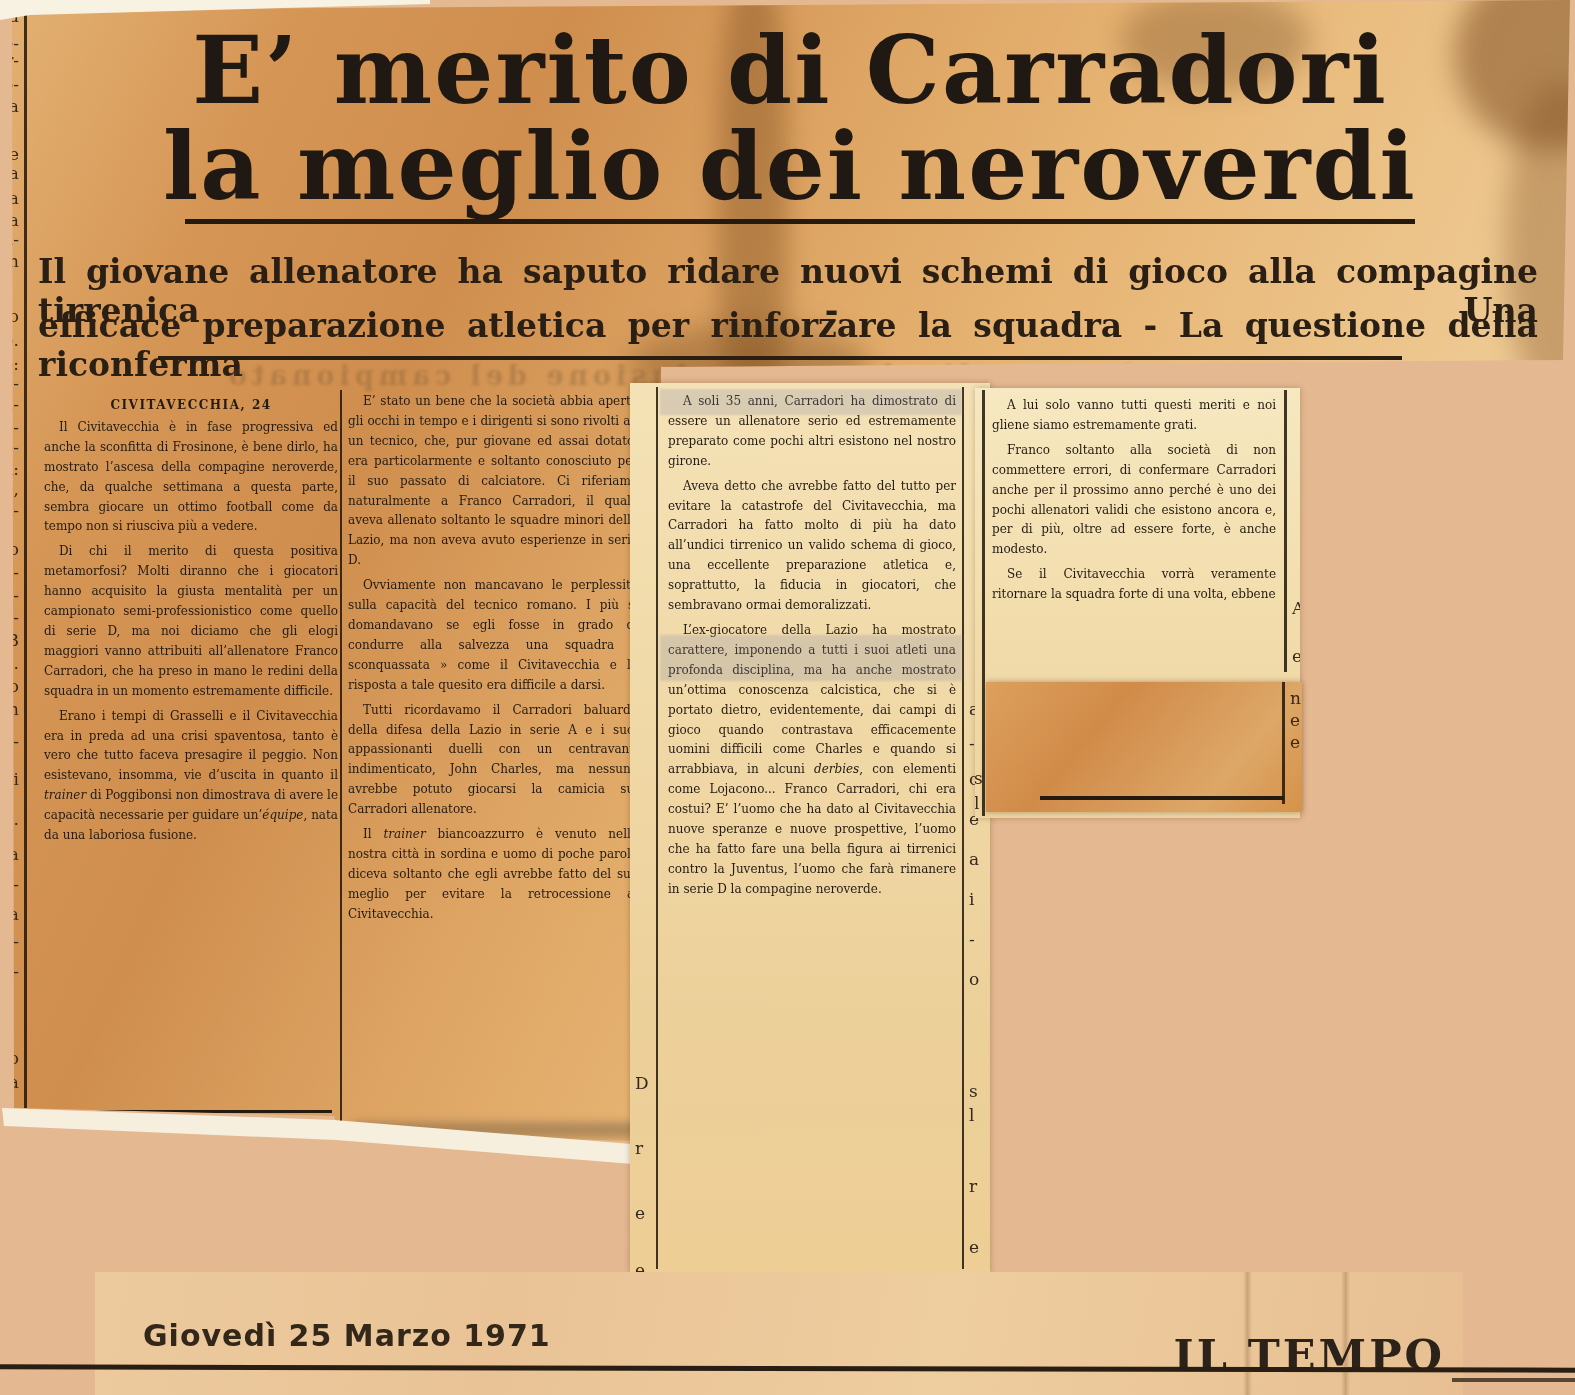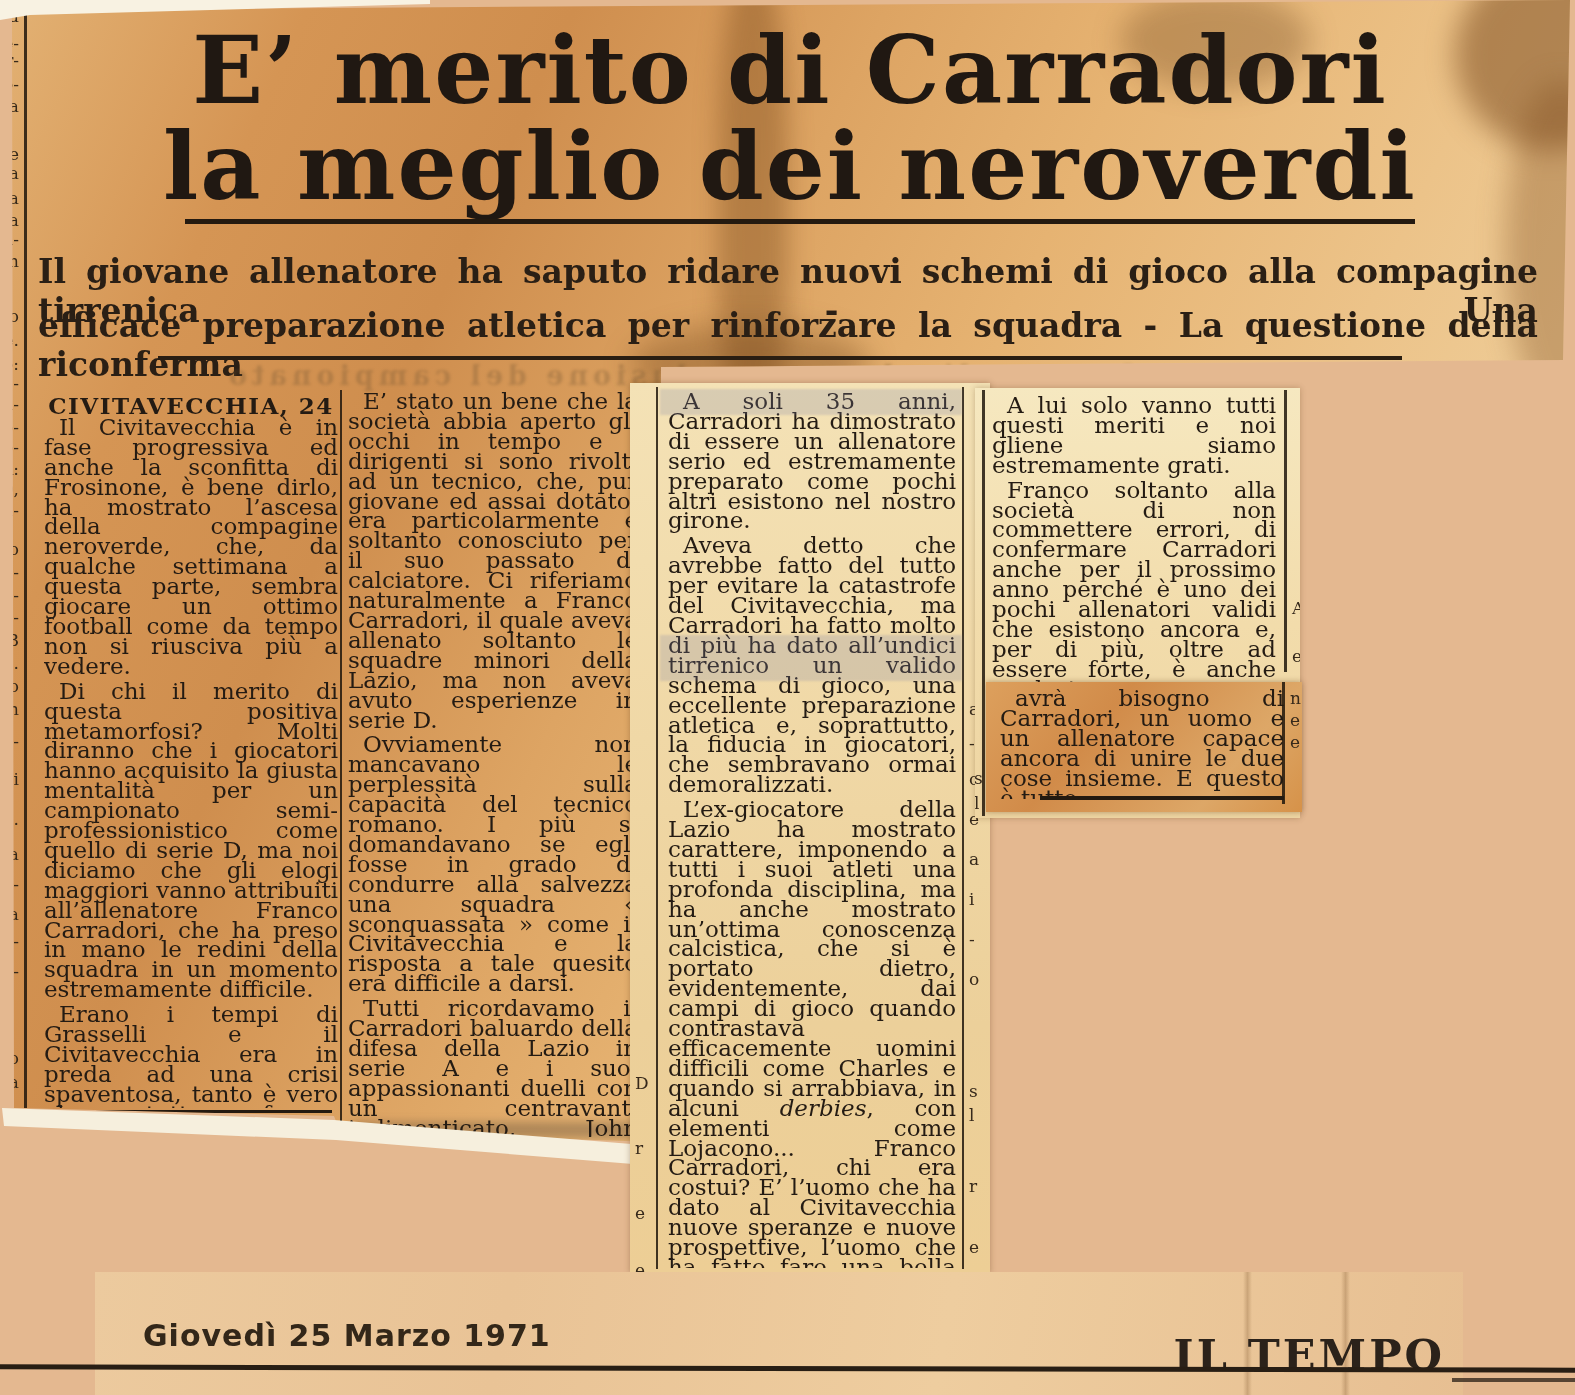--- a/index.html
+++ b/index.html
@@ -29,21 +29,21 @@
   
   .sub-line{position:absolute;left:38px;width:1500px;font-weight:bold;font-size:33px;
     color:#2a1f15;text-align:justify;text-align-last:justify;white-space:nowrap0;}
   #subhead-rule{left:158px;top:356px;width:1244px;height:4px;background:#2a1e12;}
 
   
   #bleed{left:70px;top:360px;width:1440px;font-weight:bold;font-size:27px;color:#7a5a35;
     opacity:.34;transform:scaleX(-1);filter:blur(1.5px);letter-spacing:5px;text-align:center;white-space:nowrap;overflow:hidden;}
 
   
-  .news-col{position:absolute;font-size:23px;line-height:19.9px;color:#241b13;text-align:justify;overflow:hidden;}
+  .news-col{position:absolute;font-size:12px;line-height:19.9px;color:#241b13;text-align:justify;overflow:hidden;}
   .news-col p{margin:0 0 5px 0;text-indent:15px;}
   .news-col p.dateline{text-align:center;font-weight:bold;letter-spacing:1.5px;text-indent:0;margin-bottom:2px;}
   .news-col p.byline{text-align:right;font-weight:bold;letter-spacing:2px;padding-right:14px;text-indent:0;margin-top:3px;}
 
   
   .vrule{position:absolute;background:rgba(32,22,12,.85);}
   .hrule{position:absolute;background:#241a10;}
 
   
   .frag-strip{position:absolute;font-size:17px;color:#36291b;}
@@ -211,24 +211,20 @@
         <p class="para">Se il Civitavecchia vorrà veramente ritornare la squadra forte di una volta, ebbene</p>
       </div>
     <div class="vrule" style="left:309px;top:2px;width:3px;height:282px;"></div>
     <div class="frag-strip gutter" style="left:314px;top:0;width:12px;height:430px;">
         <span class="frag" style="top: 212px;">A</span>
         <span class="frag" style="top: 260px;">e</span>
       </div>
   </div>
 
   <div id="guido-piece" class="abs">
-    <div class="news-col" style="left:14px;top:7px;width:284px;height:110px;">
-        <p class="para">avrà bisogno di Carradori, un uomo e un allenatore capace ancora di unire le due cose insieme. E questo è tutto.</p>
-        <p class="byline">GUIDO LUPI</p>
-      </div>
     <div class="vrule" style="left:296px;top:0;width:3px;height:122px;"></div>
     <div class="frag-strip gutter" style="left:301px;top:0;width:14px;height:130px;">
         <span class="frag" style="top: 8px;">n</span>
         <span class="frag" style="top: 30px;">e</span>
         <span class="frag" style="top: 52px;">e</span>
       </div>
     <div class="hrule" style="left:54px;top:114px;width:244px;height:4px;"></div>
   </div>
 
   <div id="footer-strip" class="abs">

